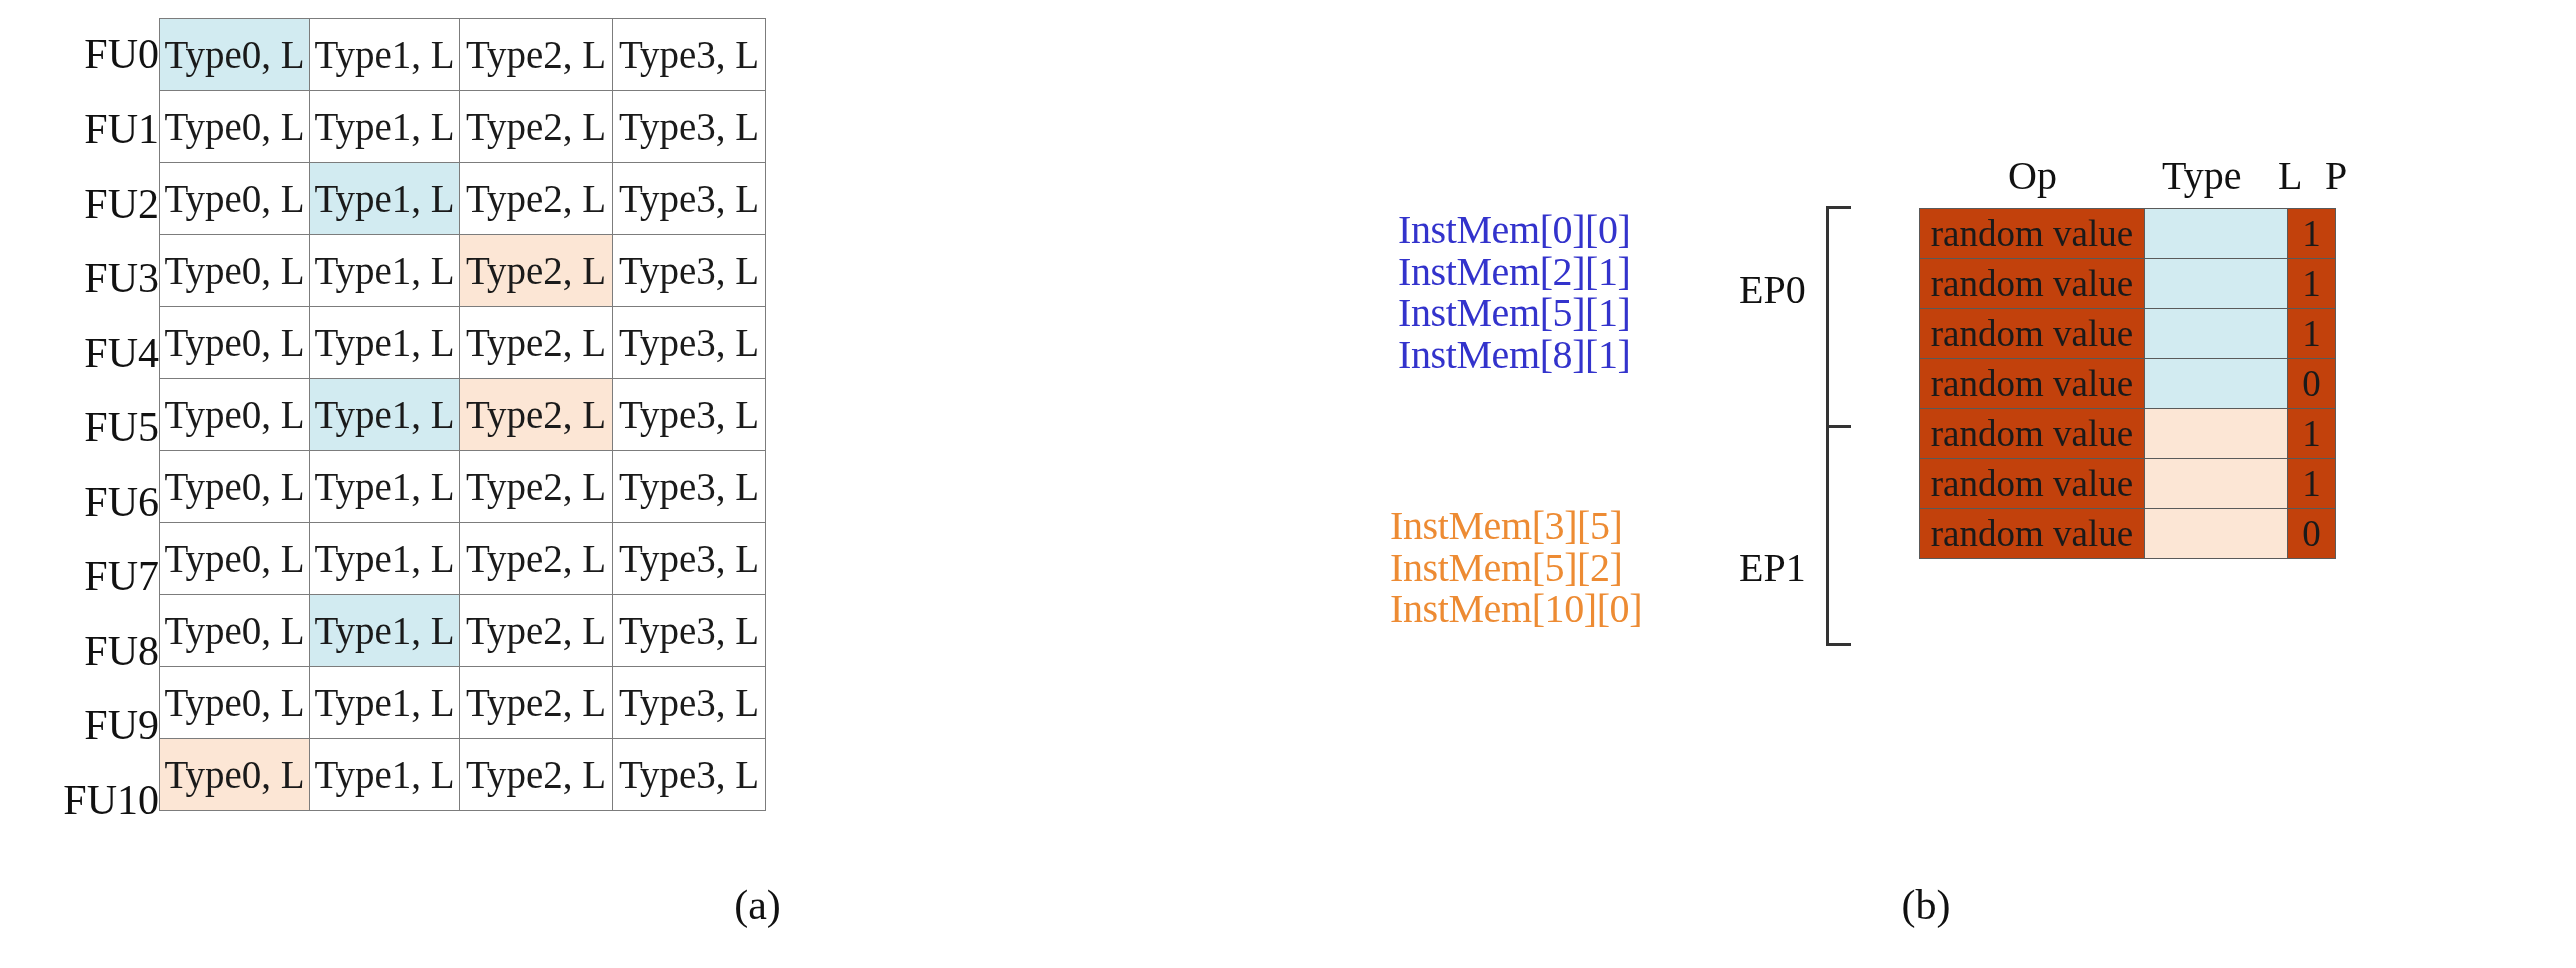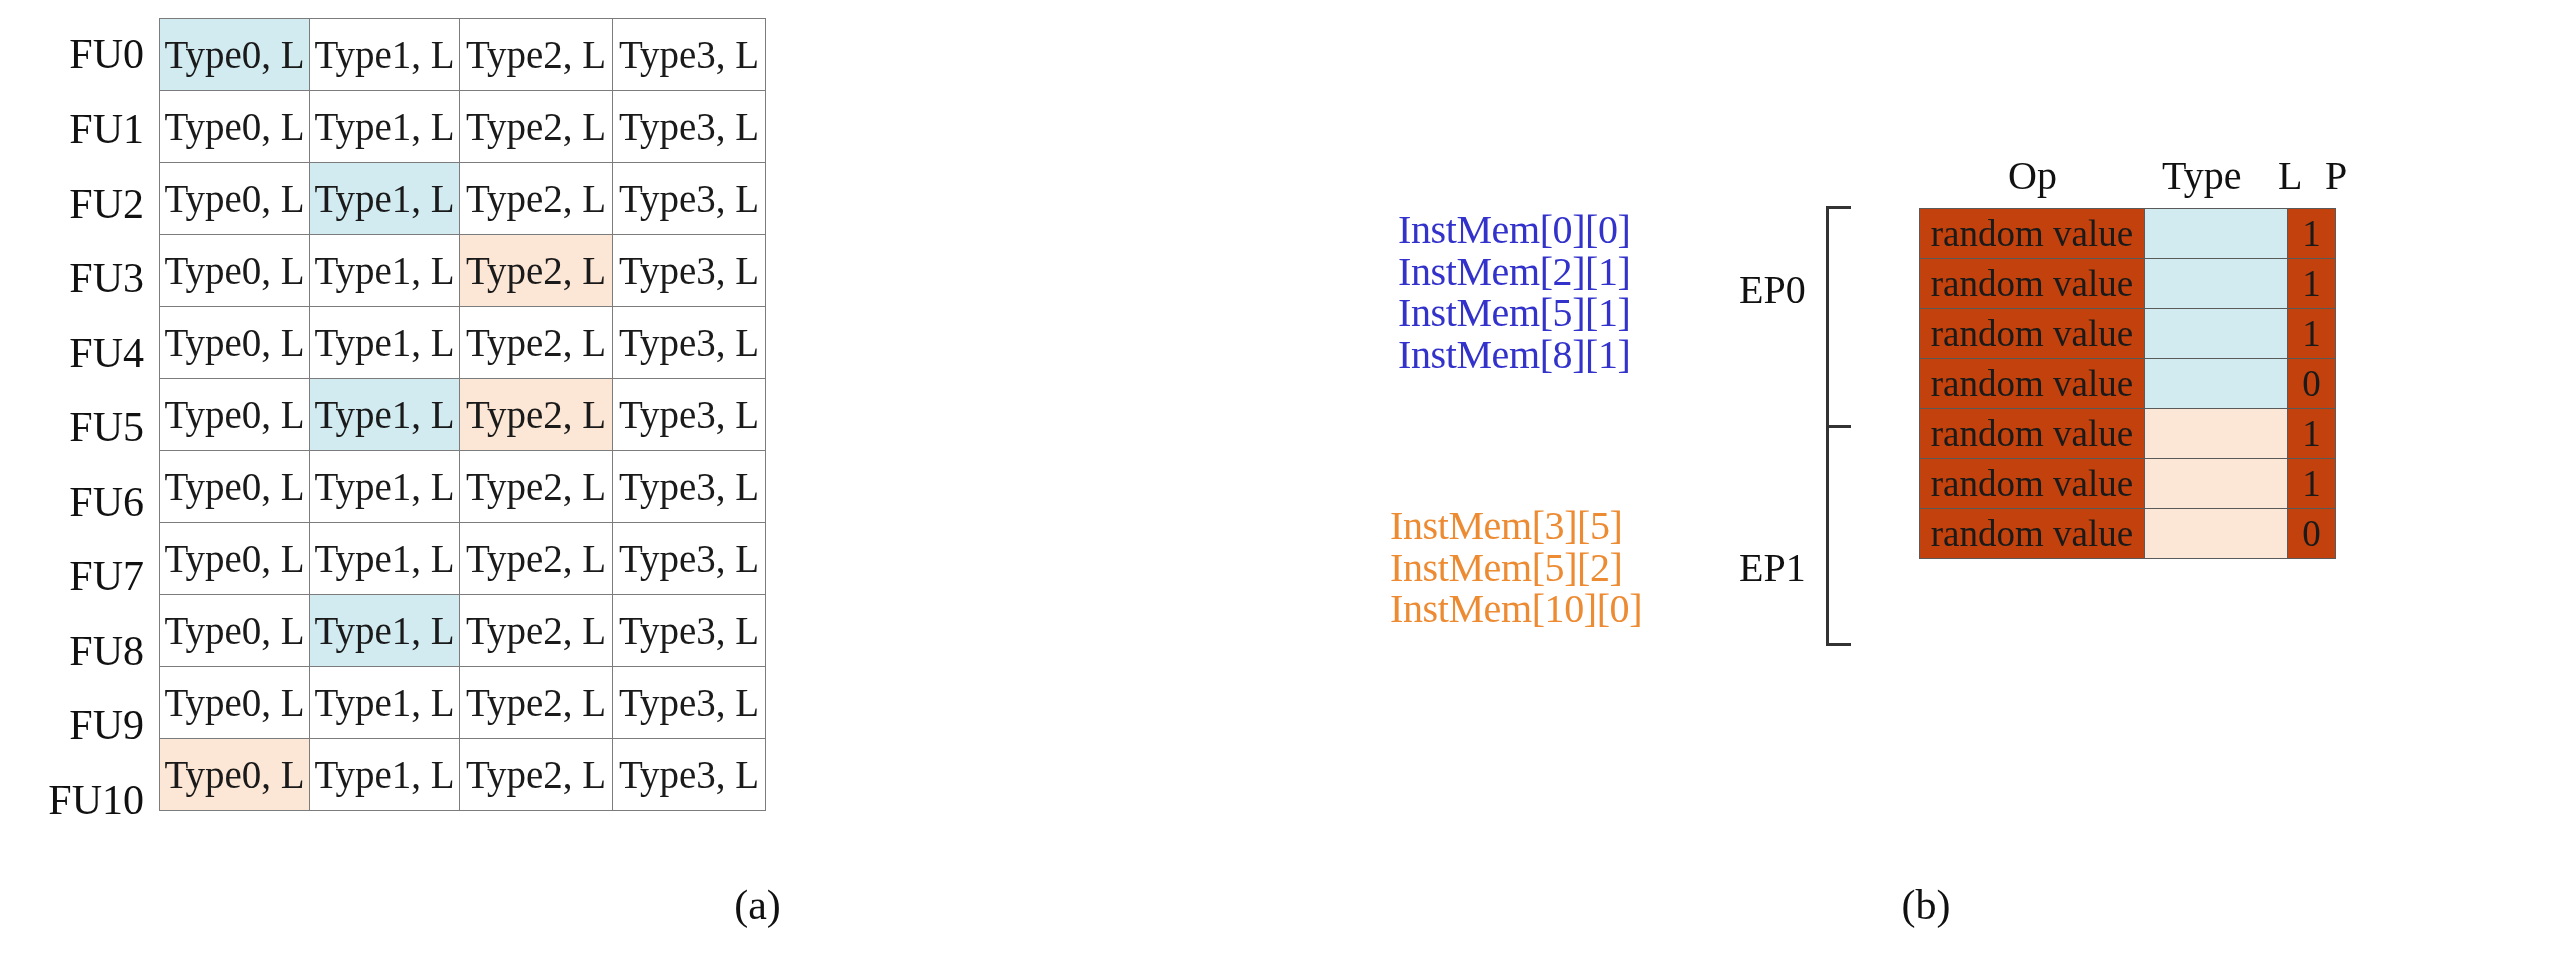--- a/index.html
+++ b/index.html
@@ -16,20 +16,21 @@
     overflow: hidden;
   }
 
   
   #panel-a {
     position: absolute;
     left: 0;
     top: 0;
     width: 1390px;
     height: 968px;
+    padding-left: 15px;
   }
 
   #fu-table-wrap {
     position: absolute;
     left: 159px;
     top: 18.4px;
   }
 
   table.fu-table {
     border-collapse: collapse;

